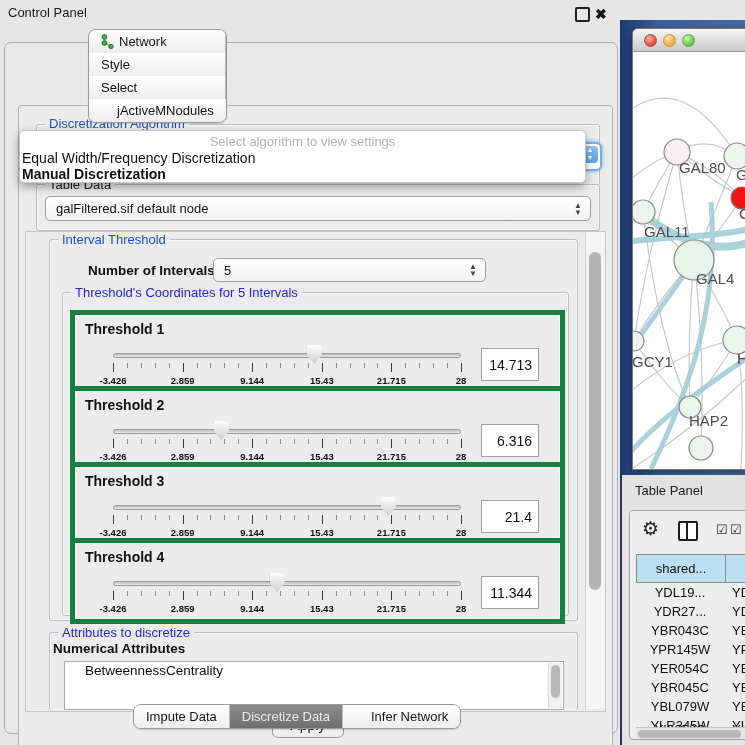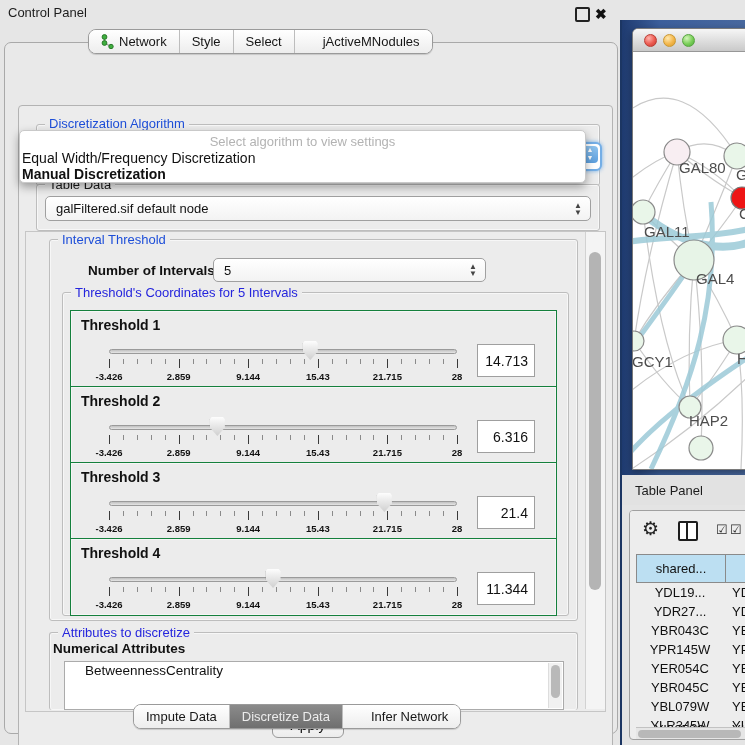--- a/index.html
+++ b/index.html
@@ -11,21 +11,21 @@
   .cp-title{position:absolute;left:8px;top:5px;font-size:13px;color:#1c1c1c;}
   .win-btn{position:absolute;top:7px;cursor:default;}
   .float-btn{left:575px;width:11px;height:11px;border:2px solid #222;border-radius:2px;background:transparent;}
   .close-btn{left:595px;font-size:14px;font-weight:bold;color:#111;line-height:14px;}
 
   
   .seg-bar{position:absolute;display:flex;border:1px solid #9a9a9a;border-radius:8px;overflow:hidden;background:#fff;box-shadow:0 1px 1px rgba(0,0,0,.15);z-index:30;}
   .seg{padding:4px 12px;font-size:13px;color:#161616;background:linear-gradient(#ffffff,#ededed);border-right:1px solid #bdbdbd;white-space:nowrap;display:flex;align-items:center;gap:5px;}
   .seg:last-child{border-right:none;padding-left:28px;}
   .seg.sel{background:linear-gradient(#8b8b8b,#6f6f6f);color:#ececec;}
-  .top-tabs{left:88px;top:29px;}
+  .top-tabs{left:88px;top:29px;flex-direction:column;}
   .bottom-tabs{left:132px;top:703px;}
 
   
   .outer-panel{position:absolute;left:4px;top:42px;width:612px;height:690px;background:#e9e9e9;border:1px solid #a9a9a9;border-radius:7px;}
   .inner-panel{position:absolute;left:13px;top:62px;width:593px;height:650px;background:#ececec;border:1px solid #b3b3b3;border-radius:4px;}
 
   
   .group{position:absolute;border:1px solid #bdbdbd;border-radius:3px;box-shadow:inset 0 0 0 1px #f7f7f7;}
   .group-label{position:absolute;top:-8px;left:8px;background:#ececec;padding:0 4px;font-size:13px;white-space:nowrap;}
   .lbl-green{color:#1d4ed8;}
@@ -43,21 +43,21 @@
   .popup-item.bold{font-weight:bold;}
   .focus-combo{position:absolute;left:470px;top:99px;width:122px;height:25px;background:#fff;border:2px solid #74aee6;border-radius:6px;box-shadow:0 0 4px #74aee6;z-index:10;}
   .focus-combo .stepper{position:absolute;right:2px;top:2px;width:16px;height:17px;background:linear-gradient(#8fc3ee,#5d9fdd);border-radius:4px;color:#fff;font-size:7px;line-height:8px;text-align:center;}
 
   
   .settings{position:absolute;left:20px;top:188px;width:579px;height:479px;background:#ececec;border:1px solid #c6c6c6;}
   .vscroll{position:absolute;right:0;top:0;width:19px;height:477px;background:#f4f4f4;border-left:1px solid #d2d2d2;}
   .vscroll .thumb-v{position:absolute;left:3px;top:20px;width:12px;height:338px;background:#b4b4b4;border-radius:6px;}
 
   
-  .thr{position:absolute;left:43px;width:485px;height:76px;border:1px solid #15803d;box-shadow:inset 0 0 0 1px #f6f6f6;background:#ececec;}
+  .thr{position:absolute;left:43px;width:485px;height:76px;border:5px solid #15803d;box-shadow:inset 0 0 0 1px #f6f6f6;background:#ececec;}
   .thr-label{position:absolute;left:10px;top:6px;font-size:14px;font-weight:bold;color:#111;}
   .slider{position:absolute;left:38px;top:36px;width:348px;height:36px;}
   .track{position:absolute;left:0;top:2px;width:100%;height:5px;background:linear-gradient(#c0c0c0,#e6e6e6);border:1px solid #9a9a9a;border-radius:4px;box-sizing:border-box;}
   .thumb{position:absolute;top:-6px;width:15px;height:19px;background:linear-gradient(#fdfdfd,#cfcfcf);clip-path:polygon(12% 0,88% 0,100% 12%,100% 55%,50% 100%,0 55%,0 12%);filter:drop-shadow(0 0 1px #777);}
   .ticks-minor{position:absolute;left:0;top:12px;width:100%;height:5px;background:repeating-linear-gradient(90deg,#8a8a8a 0,#8a8a8a 1px,transparent 1px,transparent 4%);}
   .tick-major{position:absolute;top:12px;width:1px;height:9px;background:#3a3a3a;}
   .tick-lbl{position:absolute;top:24px;transform:translateX(-50%);font-size:9.5px;font-weight:bold;color:#111;white-space:nowrap;}
   .thr-value{position:absolute;left:406px;top:33px;width:58px;height:33px;line-height:33px;background:#fff;border:1px solid #9f9f9f;font-size:14px;color:#111;text-align:right;padding-right:6px;box-sizing:border-box;}
 
   

